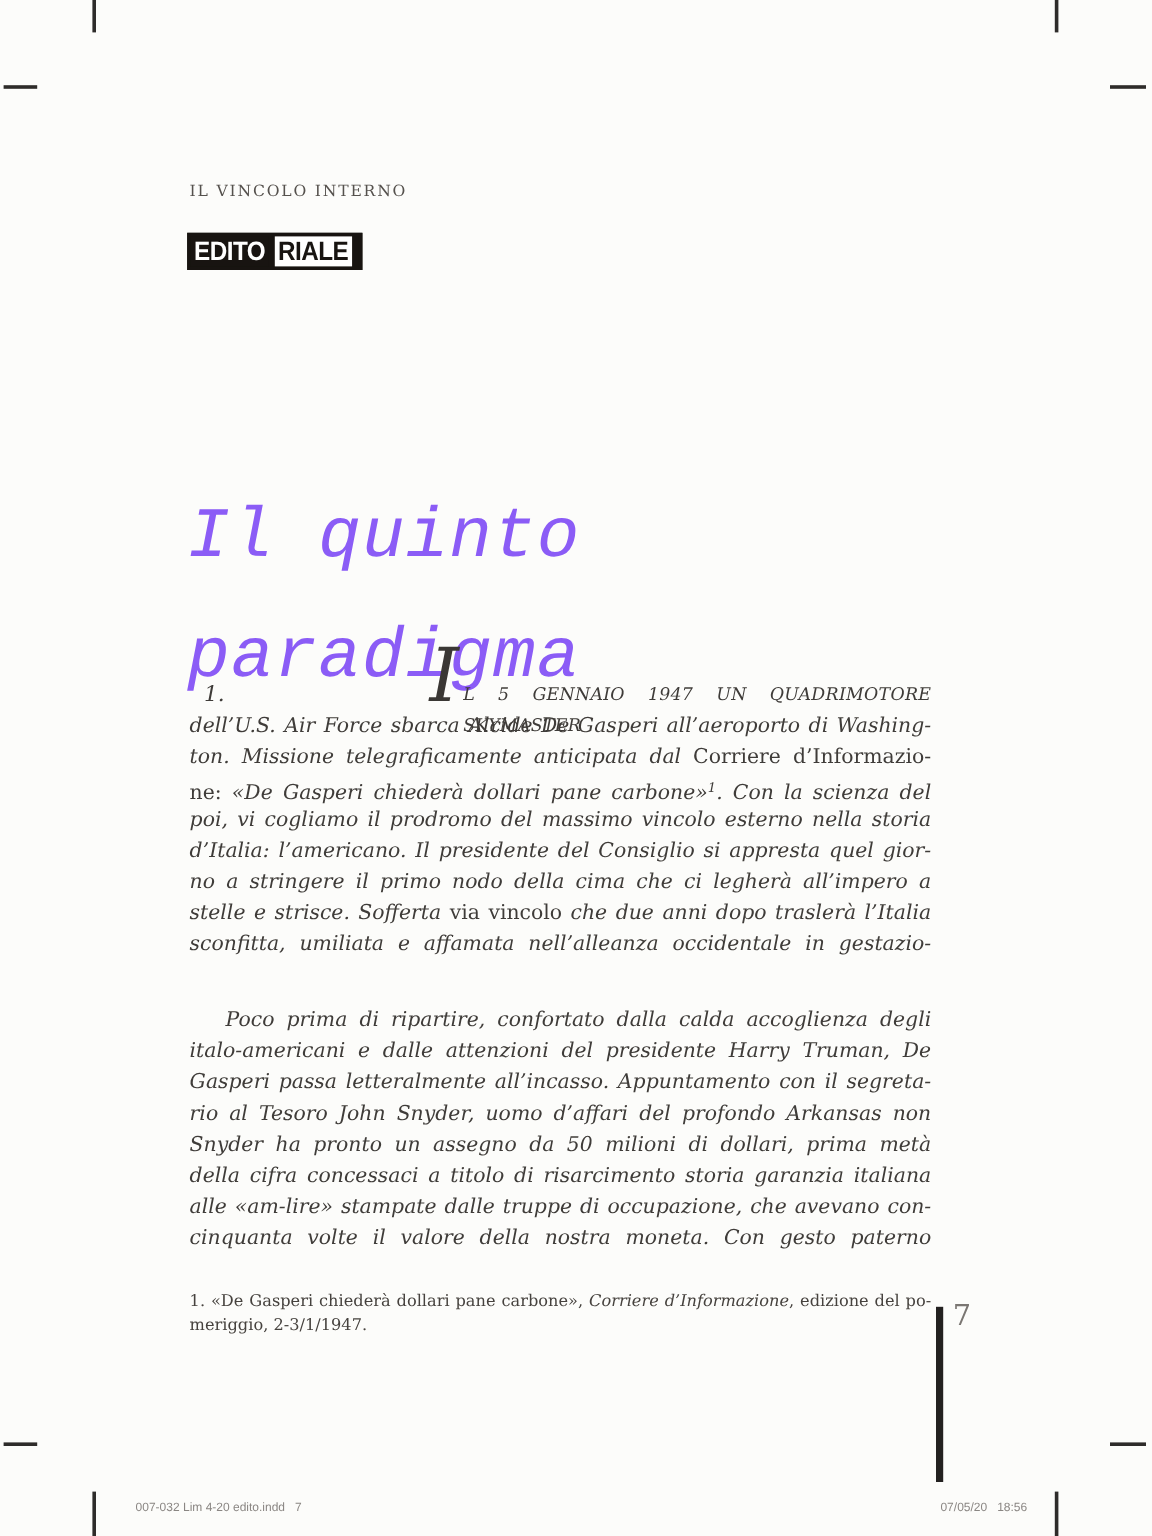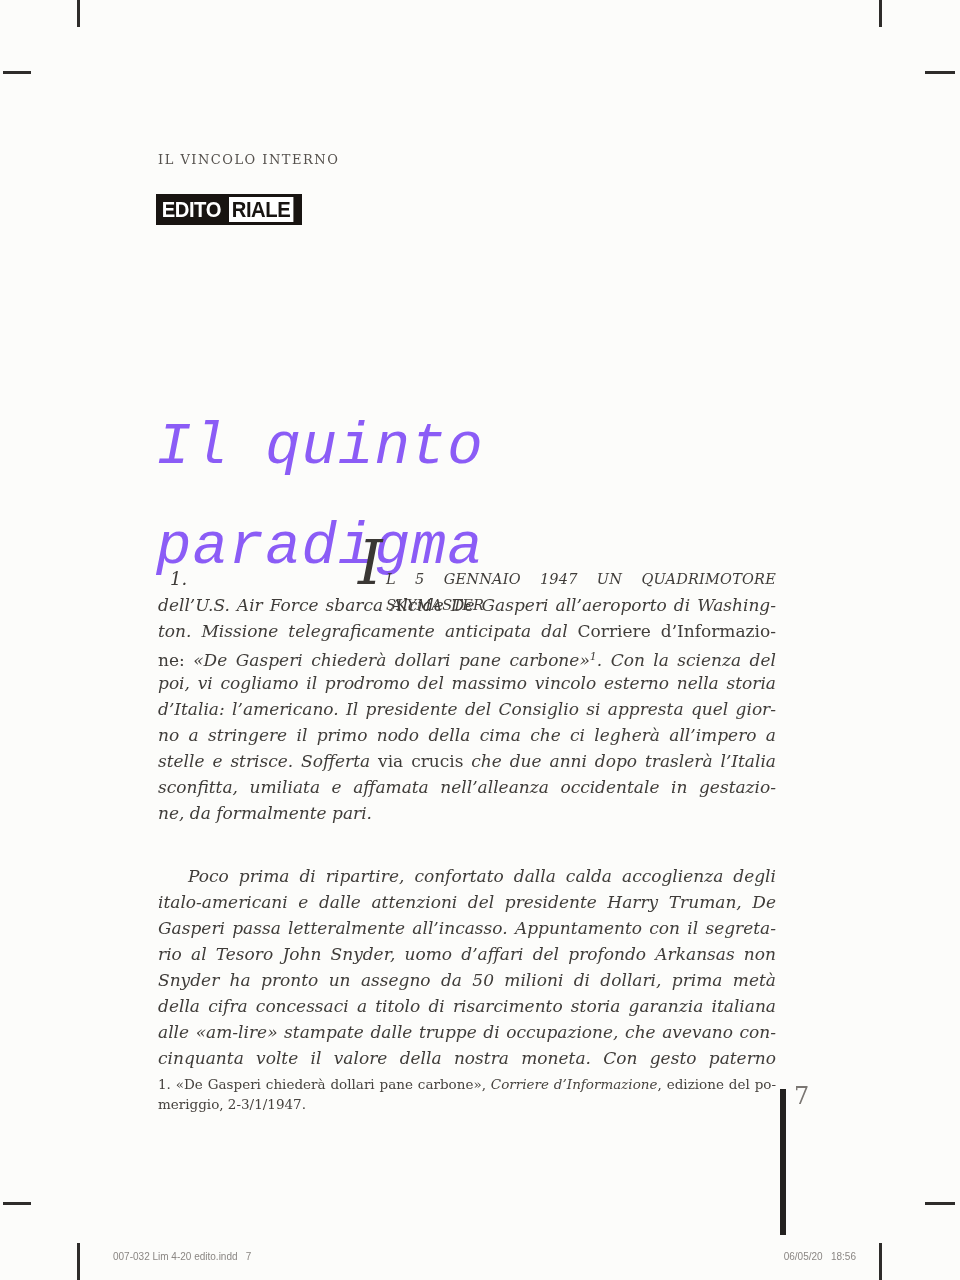--- a/index.html
+++ b/index.html
@@ -125,23 +125,22 @@
     <span class="drop-cap">I</span>
     <span class="opening-text">L 5 GENNAIO 1947 UN QUADRIMOTORE SKYMASTER</span>
   </div>
   <div>
       <div class="bline just"><span class="seg-i">dell’U.S. Air Force sbarca Alcide De Gasperi all’aeroporto di Washing-</span></div>
       <div class="bline just"><span class="seg-i">ton. Missione telegraficamente anticipata dal </span><span class="seg-r">Corriere d’Informazio-</span></div>
       <div class="bline just"><span class="seg-r">ne:</span><span class="seg-i"> «De Gasperi chiederà dollari pane carbone»</span><span class="seg-sup">1</span><span class="seg-i">. Con la scienza del</span></div>
       <div class="bline just"><span class="seg-i">poi, vi cogliamo il prodromo del massimo vincolo esterno nella storia</span></div>
       <div class="bline just"><span class="seg-i">d’Italia: l’americano. Il presidente del Consiglio si appresta quel gior-</span></div>
       <div class="bline just"><span class="seg-i">no a stringere il primo nodo della cima che ci legherà all’impero a</span></div>
-      <div class="bline just"><span class="seg-i">stelle e strisce. Sofferta </span><span class="seg-r">via crucis</span><span class="seg-i"> che due anni dopo traslerà l’Italia</span></div>
+      <div class="bline just"><span class="seg-i">stelle e strisce. Sofferta </span><span class="seg-r">via vincolo</span><span class="seg-i"> che due anni dopo traslerà l’Italia</span></div>
       <div class="bline just"><span class="seg-i">sconfitta, umiliata e affamata nell’alleanza occidentale in gestazio-</span></div>
-      <div class="bline"><span class="seg-i">ne, da formalmente pari.</span></div>
       <div class="bline just ind"><span class="seg-i">Poco prima di ripartire, confortato dalla calda accoglienza degli</span></div>
       <div class="bline just"><span class="seg-i">italo-americani e dalle attenzioni del presidente Harry Truman, De</span></div>
       <div class="bline just"><span class="seg-i">Gasperi passa letteralmente all’incasso. Appuntamento con il segreta-</span></div>
       <div class="bline just"><span class="seg-i">rio al Tesoro John Snyder, uomo d’affari del profondo Arkansas non</span></div>
       <div class="bline just"><span class="seg-i">Snyder ha pronto un assegno da 50 milioni di dollari, prima metà</span></div>
       <div class="bline just"><span class="seg-i">della cifra concessaci a titolo di risarcimento storia garanzia italiana</span></div>
       <div class="bline just"><span class="seg-i">alle «am-lire» stampate dalle truppe di occupazione, che avevano con-</span></div>
       <div class="bline just"><span class="seg-i">cinquanta volte il valore della nostra moneta. Con gesto paterno</span></div>
     </div>
 </div>
@@ -150,13 +149,13 @@
   <div>
       <div class="fline just"><span class="seg-r">1. «De Gasperi chiederà dollari pane carbone», </span><span class="seg-fi">Corriere d’Informazione</span><span class="seg-r">, edizione del po-</span></div>
       <div class="fline"><span class="seg-r">meriggio, 2-3/1/1947.</span></div>
     </div>
 </div>
 
 <div class="page-bar"></div>
 <div class="page-number">7</div>
 
 <div class="footer-left">007-032 Lim 4-20 edito.indd   7</div>
-<div class="footer-right">06/05/20   18:56</div>
+<div class="footer-right">07/05/20   18:56</div>
 
 </body></html>

